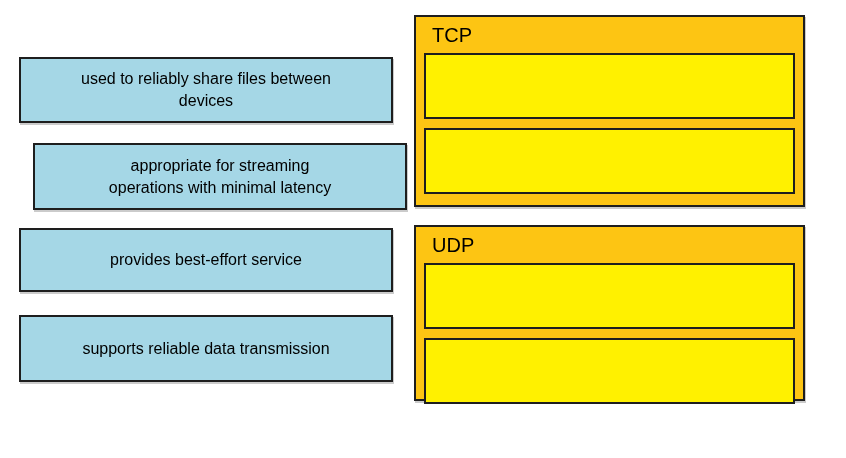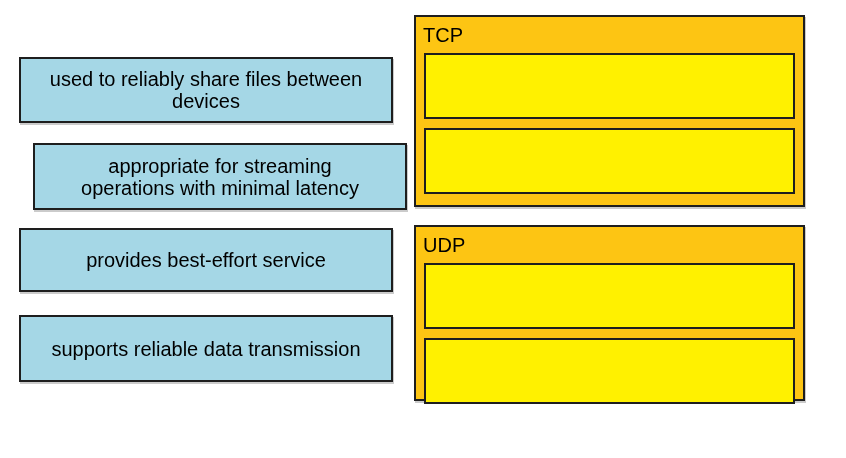--- a/index.html
+++ b/index.html
@@ -29,21 +29,21 @@
     position: absolute;
     left: 19px;
     width: 374px;
     background: var(--option-fill);
     border: 2px solid var(--box-border);
     box-shadow: 1px 2px 0 rgba(140,140,140,0.45);
     display: flex;
     align-items: center;
     justify-content: center;
     text-align: center;
-    font-size: 20px;
+    font-size: 16px;
     line-height: 22px;
     white-space: pre-line;
     cursor: move;
   }
   #opt-0 { top: 57px;  height: 66px; }
   #opt-1 { top: 143px; height: 67px; margin-left: 14px; }
   #opt-2 { top: 228px; height: 64px; }
   #opt-3 { top: 315px; height: 67px; }
 
   
@@ -54,21 +54,21 @@
     background: var(--target-fill);
     border: 2px solid var(--box-border);
     box-shadow: 1px 2px 0 rgba(140,140,140,0.45);
   }
   #target-0 { top: 15px;  height: 192px; }
   #target-1 { top: 225px; height: 176px; }
   .target-title {
     height: 36px;
     display: flex;
     align-items: center;
-    padding-left: 7px;
+    padding-left: 16px;
     font-size: 20px;
     color: var(--text);
   }
   .slot {
     height: 66px;
     margin: 0 8px 9px 8px;
     background: var(--slot-fill);
     border: 2px solid var(--box-border);
   }
 </style>

